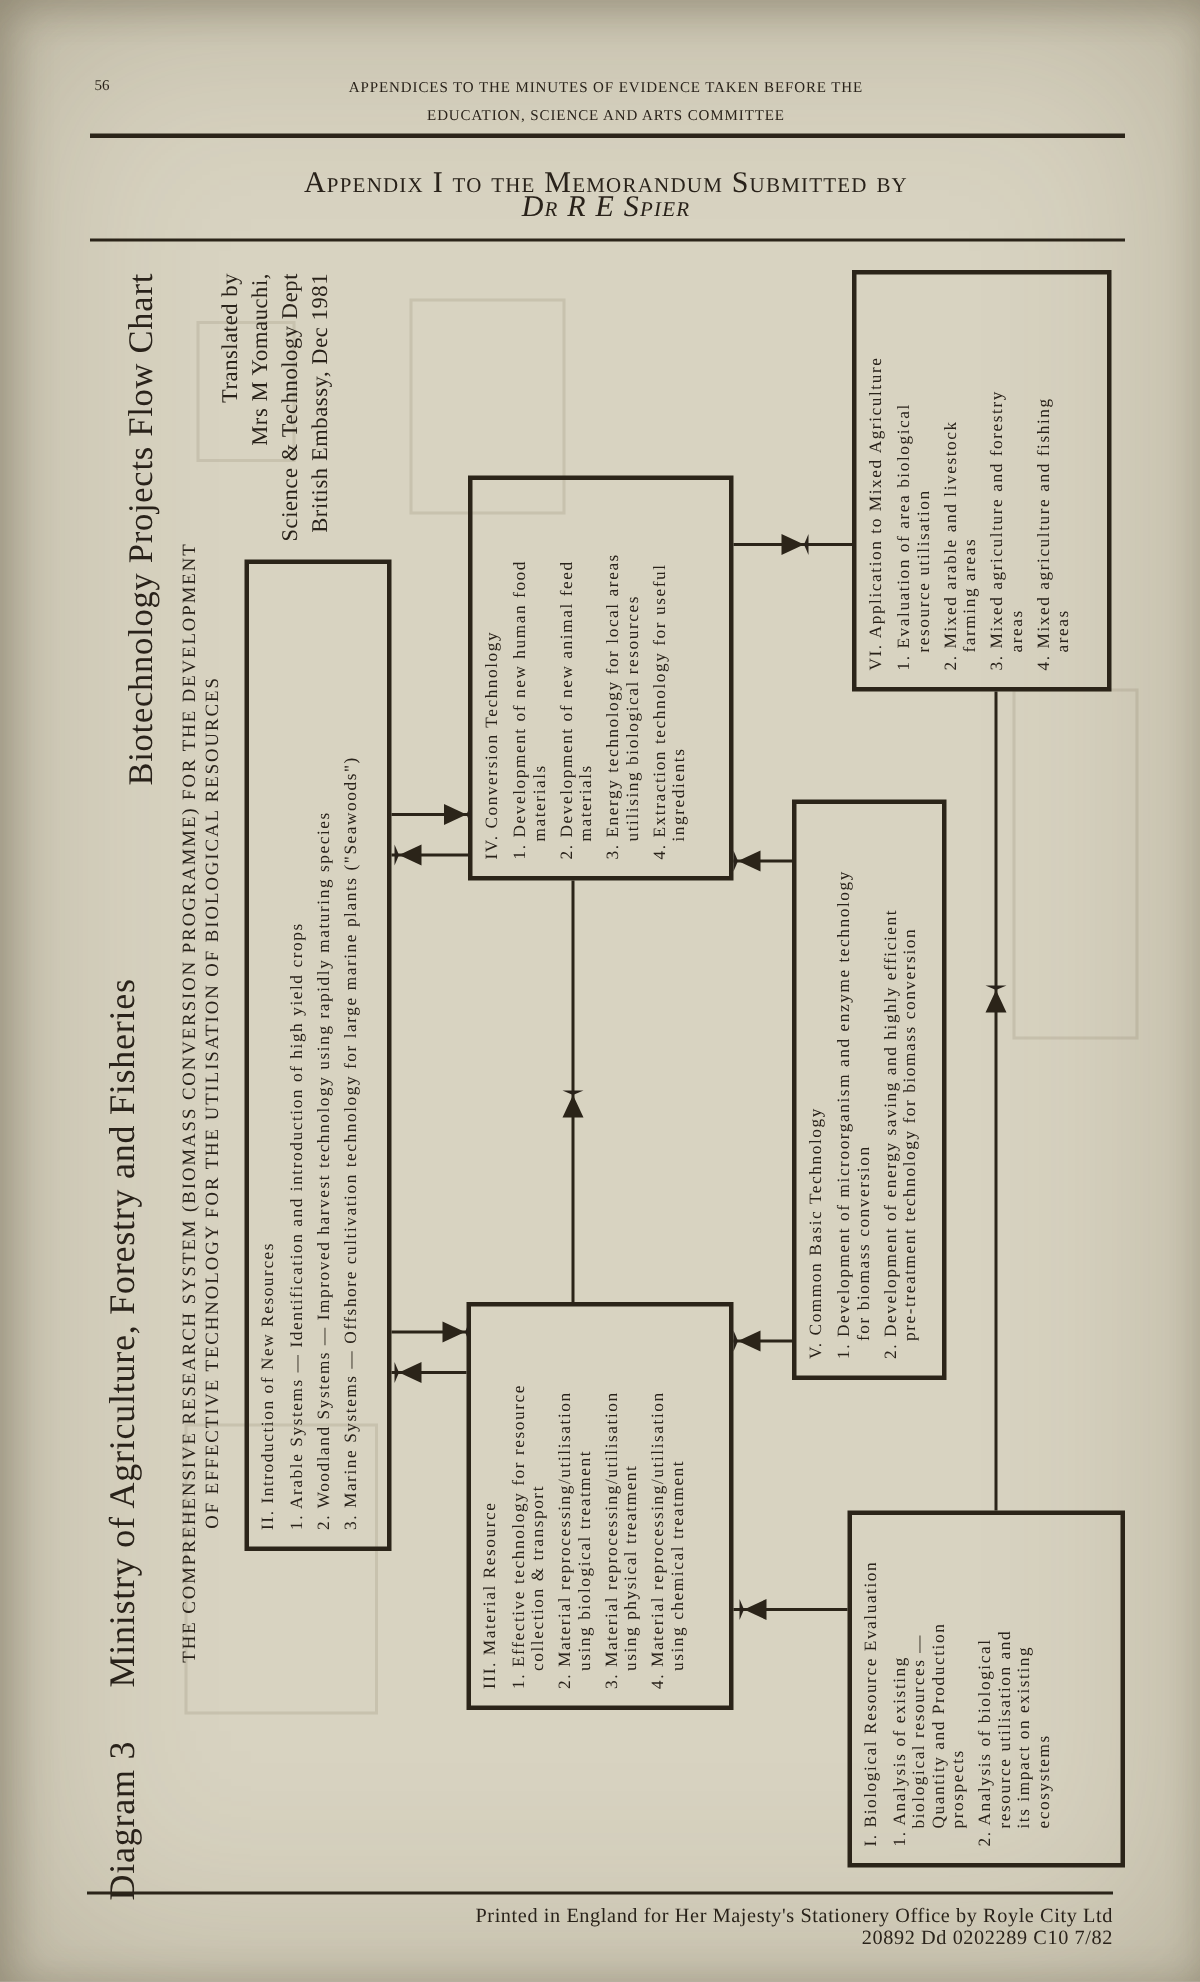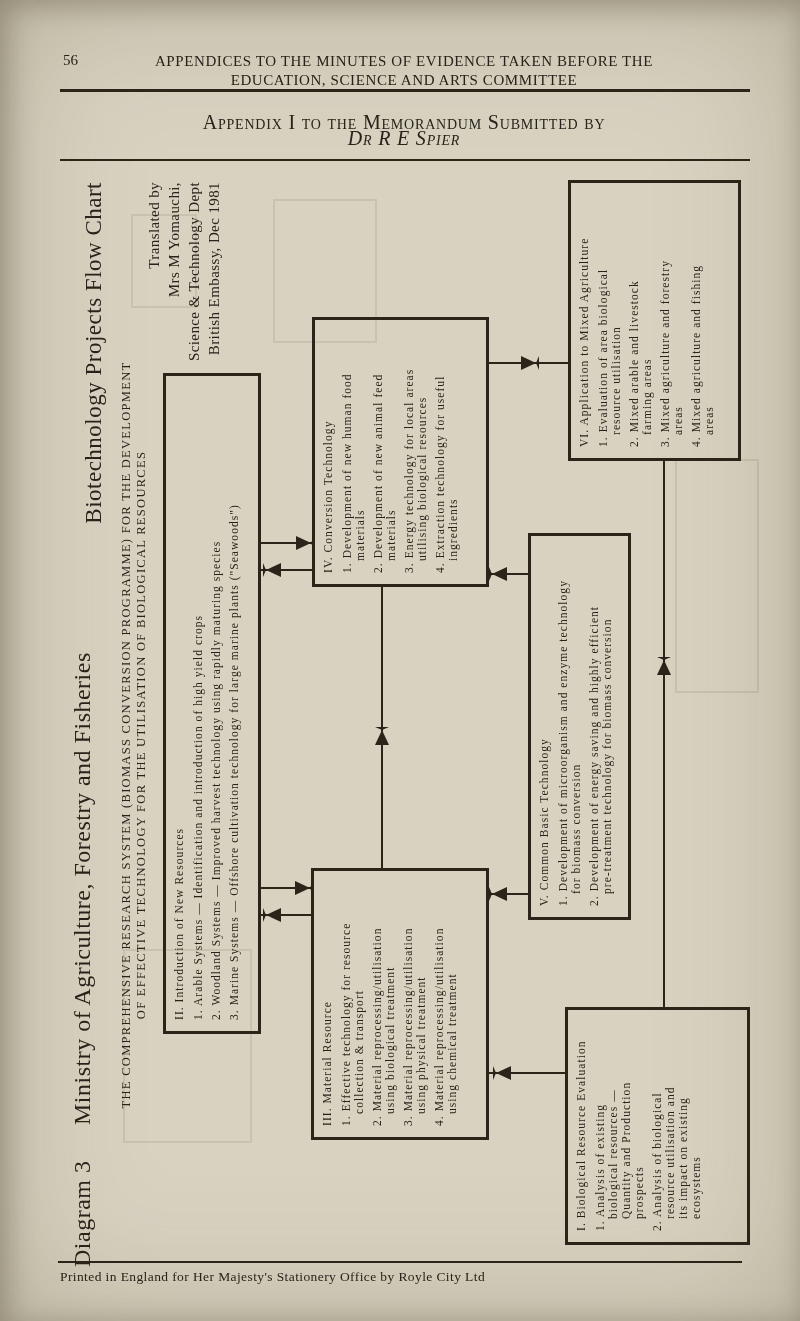--- a/index.html
+++ b/index.html
@@ -6,21 +6,21 @@
   .page{
     position:relative;width:800px;height:1321px;overflow:hidden;
     background:#d8d3c1;
     font-family:"Liberation Serif", serif;
     color:#29221a;
     box-shadow:inset 0 0 140px rgba(88,78,52,.28), inset 12px 0 28px rgba(70,60,40,.22), inset 0 10px 24px rgba(70,60,40,.18);
   }
   .abs{position:absolute;}
   .rule{position:absolute;background:#2b2419;height:2px;}
   .hdr-center{position:absolute;left:60px;right:52px;text-align:center;letter-spacing:.6px;}
-  .caps{font-size:15px;}
+  .caps{font-size:10px;}
   .smallcaps{font-variant:small-caps;font-size:20px;letter-spacing:.8px;}
   
   .rot{
     position:absolute;left:43px;top:178px;width:1115px;height:745px;
     transform-origin:0 0;
     transform:rotate(-90deg) translateX(-1115px);
   }
   .dbox{
     position:absolute;border:3px solid #2b2419;
     padding:7px 10px 6px 11px;box-sizing:border-box;
@@ -31,21 +31,21 @@
   .dbox .ln{white-space:nowrap;}
   .dbox .ln.cont{padding-left:12px;}
   .vline{position:absolute;width:2px;background:#2b2419;}
   .hline{position:absolute;height:2px;background:#2b2419;}
   .tri{position:absolute;width:0;height:0;border-style:solid;}
   .tri.up{border-left:7px solid transparent;border-right:7px solid transparent;border-bottom:15px solid #2b2419;}
   .tri.down{border-left:7px solid transparent;border-right:7px solid transparent;border-top:15px solid #2b2419;}
   .tri.right{border-top:7px solid transparent;border-bottom:7px solid transparent;border-left:15px solid #2b2419;}
   .ghost{position:absolute;border:2px solid rgba(105,95,65,.14);}
   .title-big{position:absolute;white-space:nowrap;font-size:24px;letter-spacing:.5px;}
-  .footer-center{position:absolute;left:60px;right:58px;text-align:left;font-size:13.5px;letter-spacing:.4px;}
+  .footer-center{position:absolute;left:60px;right:58px;text-align:right;font-size:13.5px;letter-spacing:.4px;}
 </style>
 </head>
 <body>
 
 <div class="page">
 
   <div class="abs caps" style="left:63px;top:52px;">56</div>
   <div class="hdr-center caps" style="top:53px;">APPENDICES TO THE MINUTES OF EVIDENCE TAKEN BEFORE THE</div>
   <div class="hdr-center caps" style="top:72px;">EDUCATION, SCIENCE AND ARTS COMMITTEE</div>
   <div class="rule" style="left:60px;width:690px;top:89px;height:3px;"></div>
@@ -211,14 +211,15 @@
 
     <div class="hline" style="left:286px;top:620px;width:546px;"></div>
     <div class="tri right" style="left:618px;top:614px;"></div>
 
     <div class="vline" style="left:929px;top:446px;height:79px;"></div>
     <div class="tri down" style="left:923px;top:478px;"></div>
   </div>
 
   <div class="rule" style="left:58px;width:684px;top:1261px;"></div>
   <div class="footer-center" style="top:1269px;">Printed in England for Her Majesty's Stationery Office by Royle City Ltd</div>
+  <div class="footer-center" style="top:1284px;">20892 Dd 0202289 C10 7/82</div>
 
 </div>
 
 </body></html>

